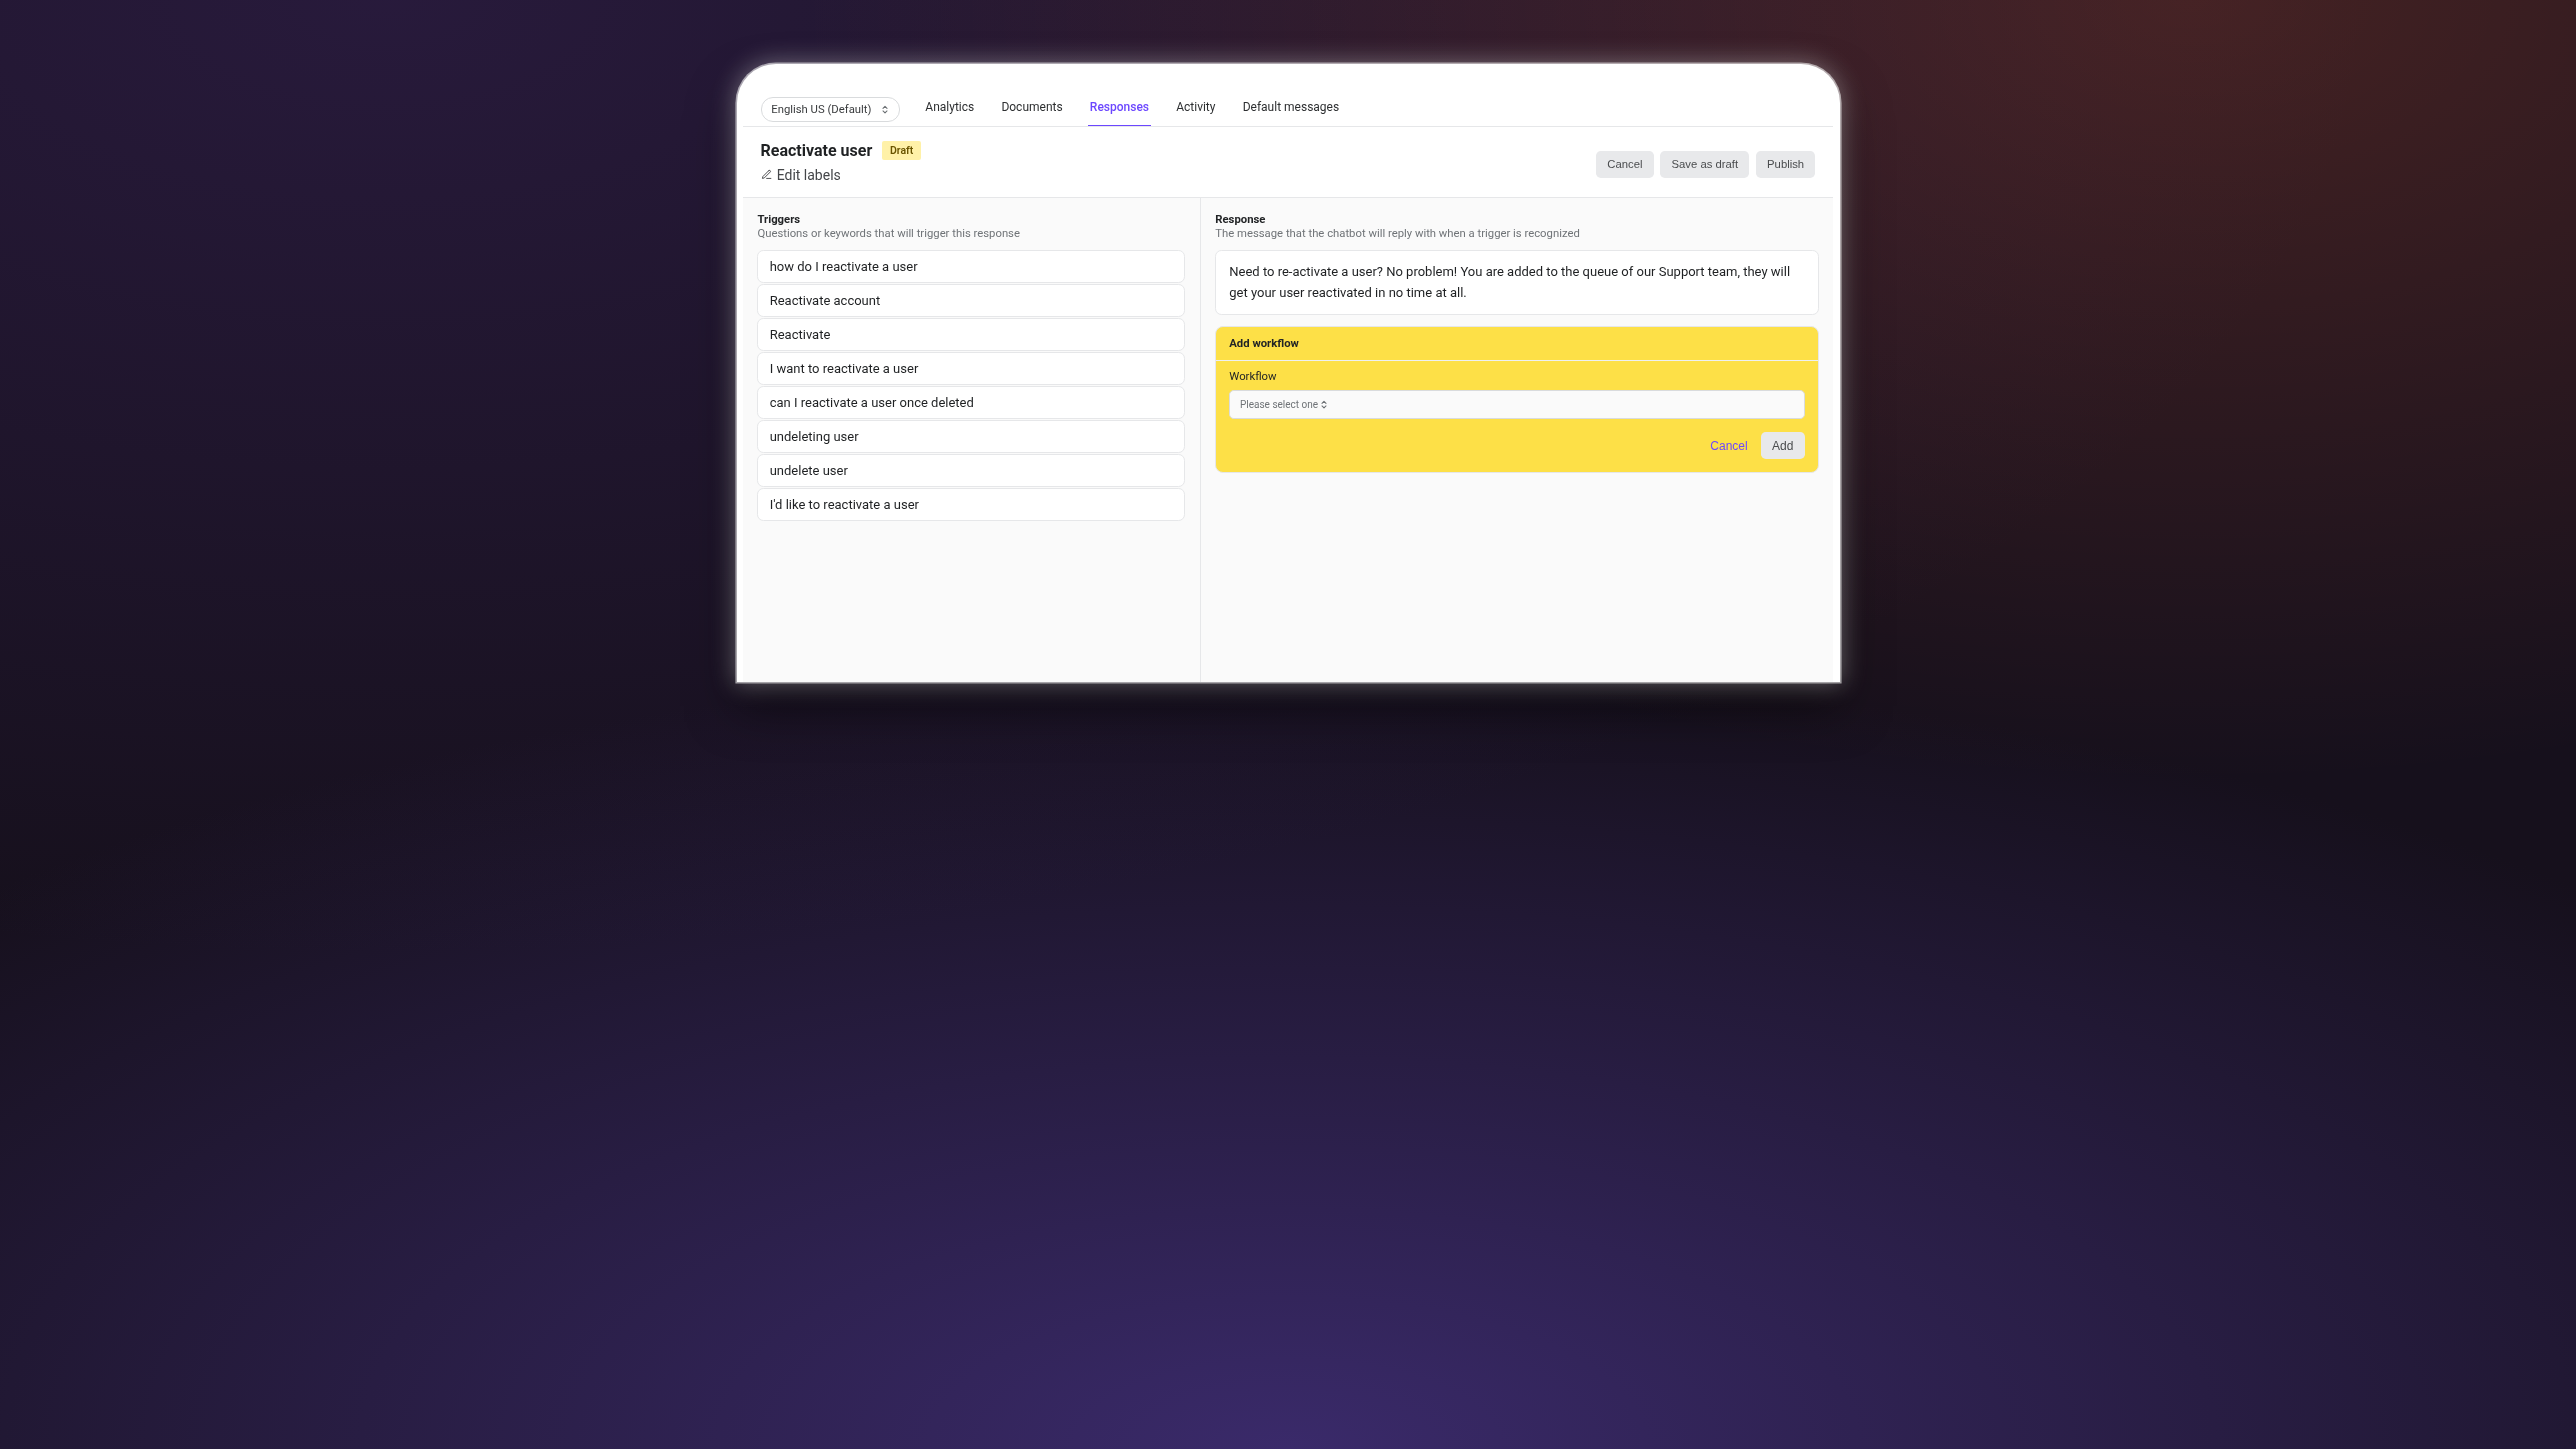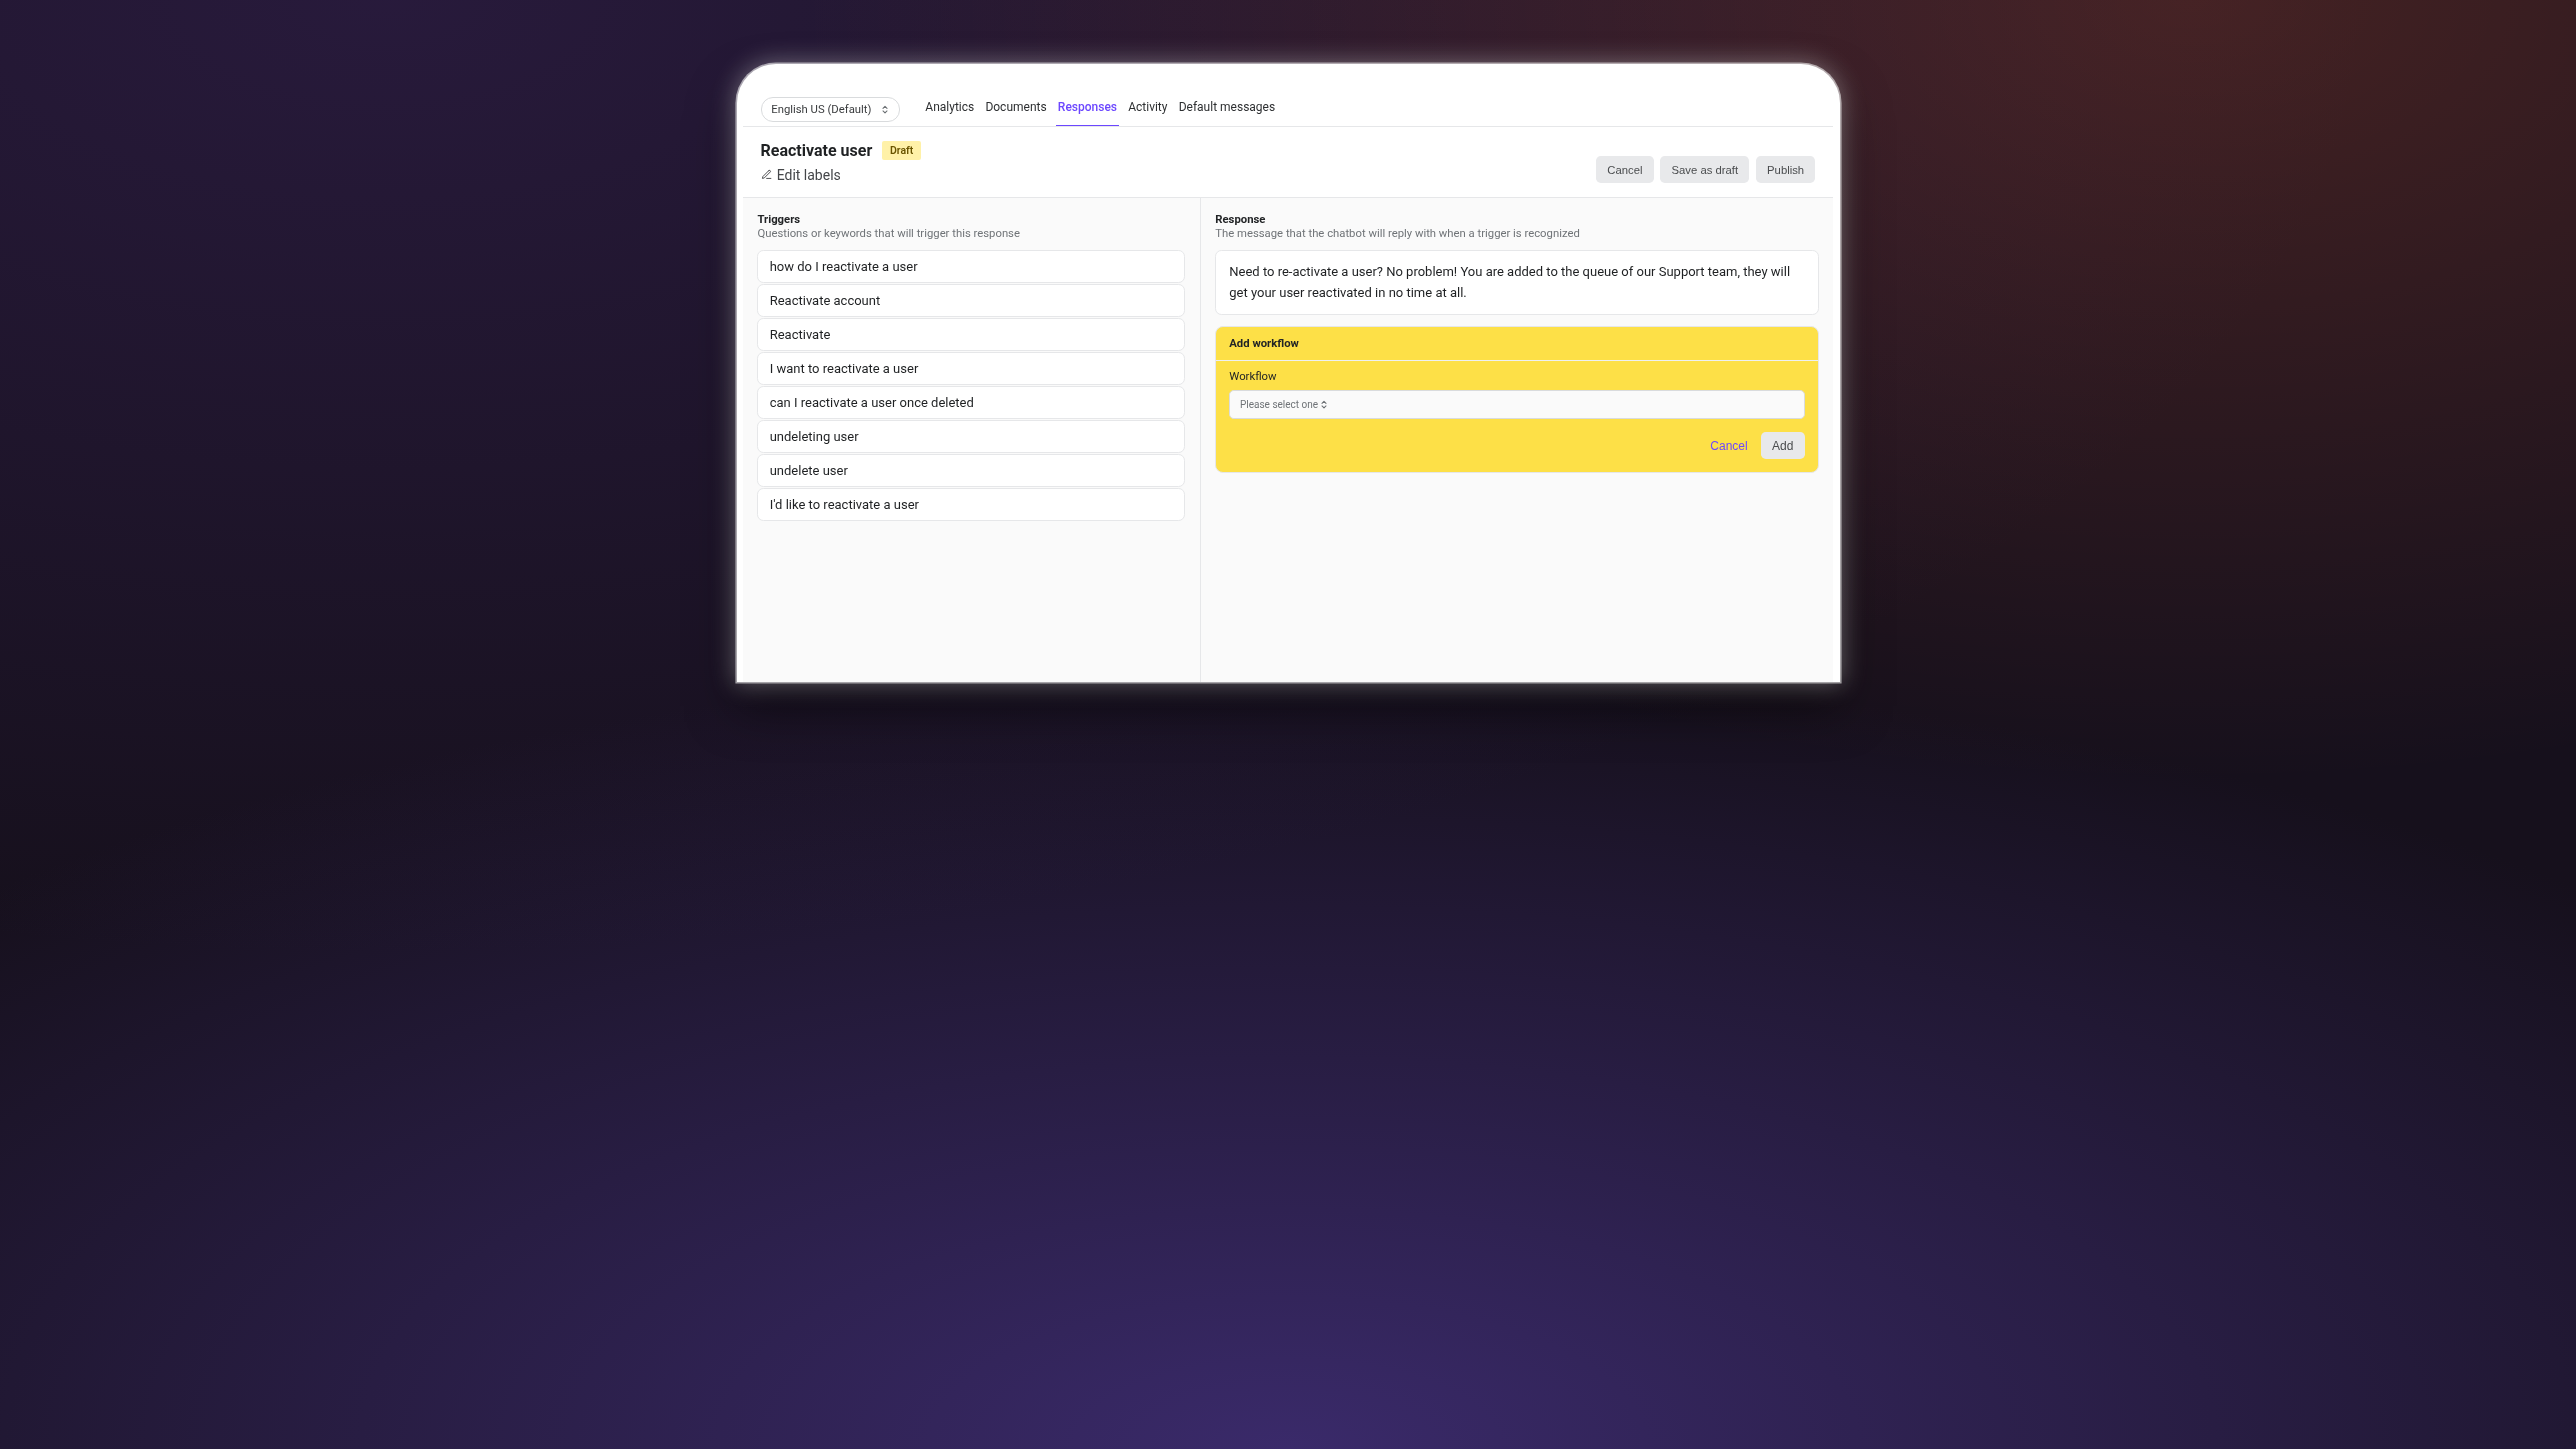--- a/index.html
+++ b/index.html
@@ -68,21 +68,21 @@
     cursor: pointer;
     min-width: 137px;
   }
   .select-chevrons {
     width: 11.3px; height: 13px;
     display: inline-flex; align-items: center; justify-content: center;
     color: #6b6f73;
   }
   .tabs {
     display: flex;
-    gap: 8px;
+    gap: 24px;
     align-items: center;
   }
   .tab {
     font-size: 12px;
     color: #2d2f31;
     padding: 6.4px 1.6px 11.3px 1.6px;
     cursor: pointer;
     border-bottom: 1.6px solid transparent;
     position: relative;
     top: 0.8px;
@@ -94,21 +94,21 @@
   }
   .header-divider {
     height: 0;
     border-bottom: 0.8px solid #e6e7e9;
     margin-top: 0;
   }
 
   
   .page-bar {
     display: flex;
-    align-items: flex-end;
+    align-items: center;
     justify-content: space-between;
     padding: 14.5px 17.7px 14.5px 17.7px;
     border-bottom: 0.8px solid #e6e7e9;
     background: #fff;
   }
   .page-bar-left { display: flex; flex-direction: column; gap: 6.4px; }
   .page-title-row { display: flex; align-items: center; gap: 9.7px; }
   .page-title { font-size: 16px; font-weight: 700; color: #1f2123; }
   .status-badge {
     background: #fff1a8;

